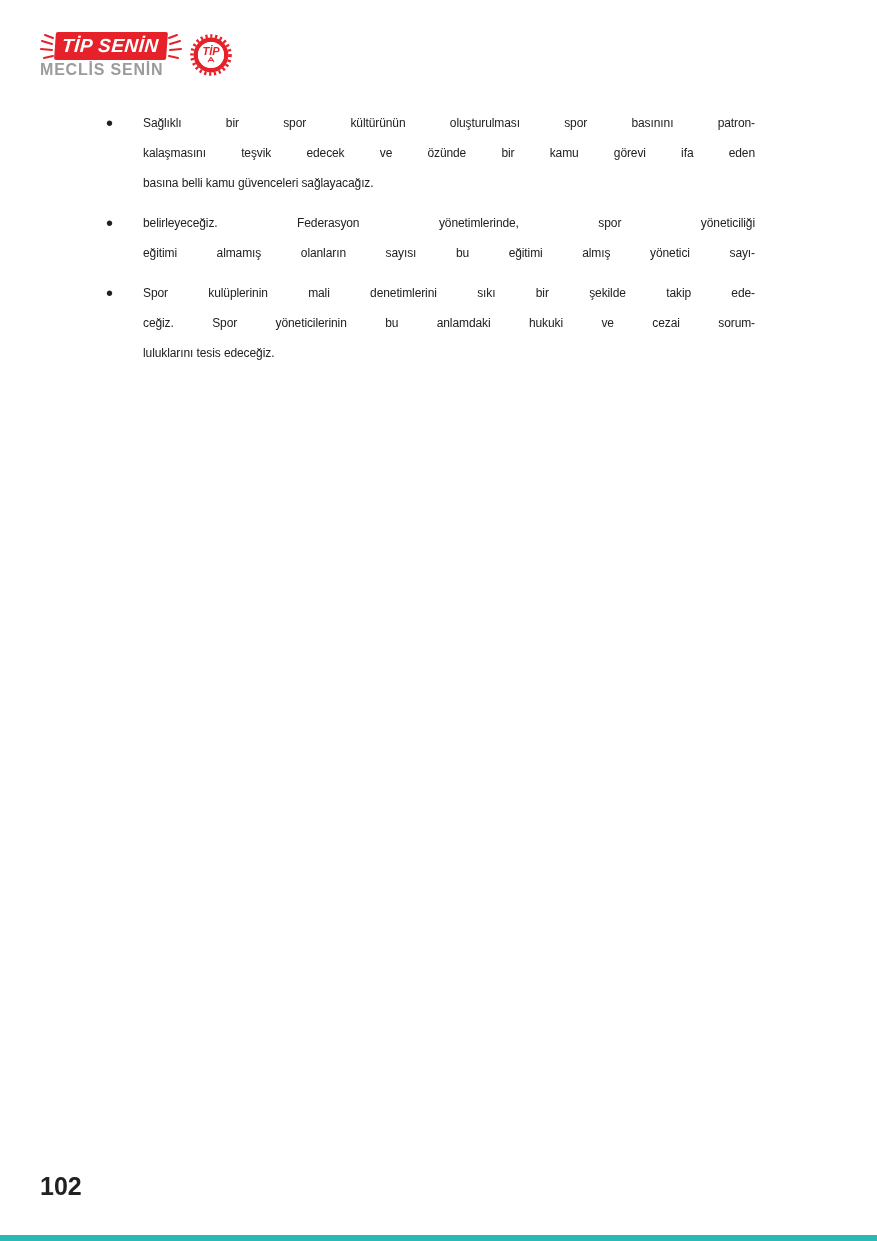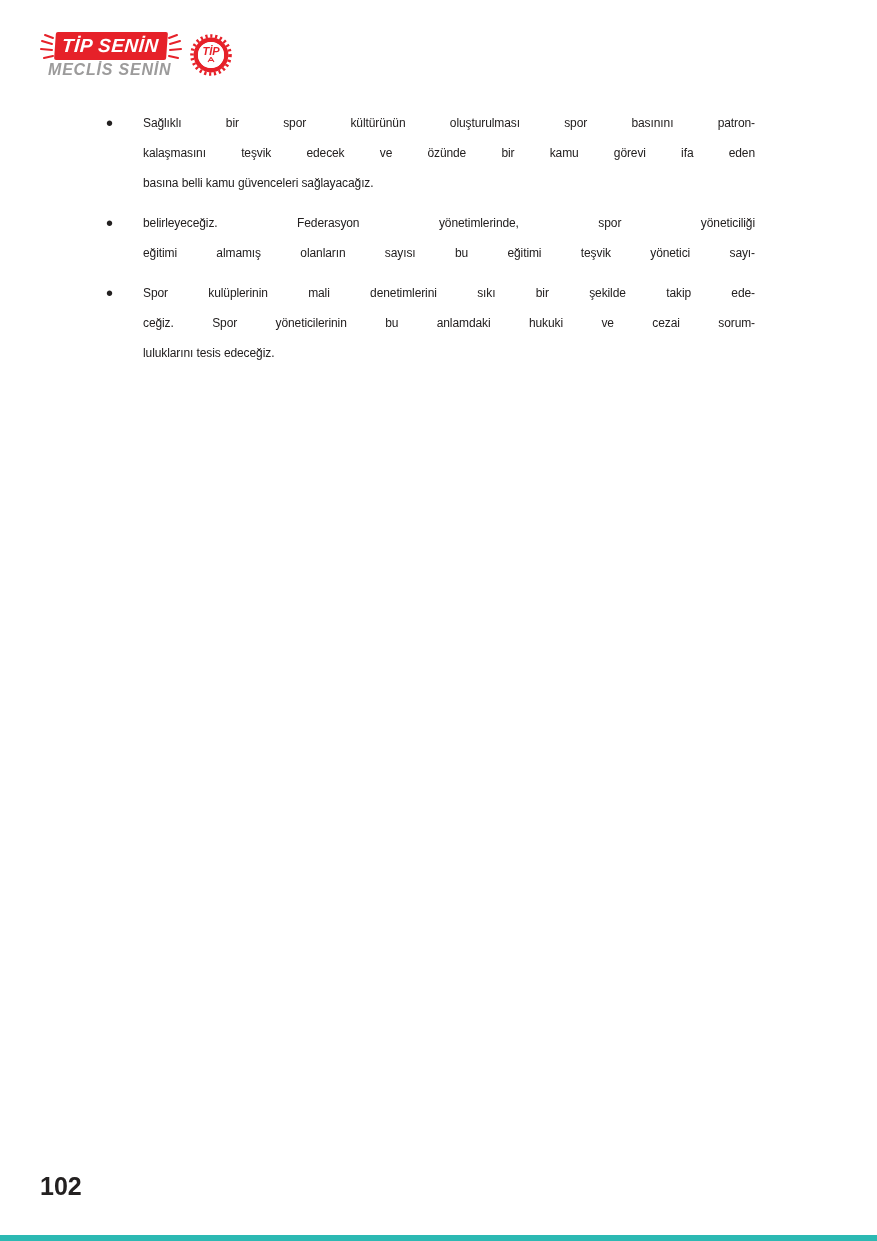--- a/index.html
+++ b/index.html
@@ -33,24 +33,23 @@
     font-size: 19px;
     letter-spacing: 0.5px;
     line-height: 1;
     padding: 4px 8px 5px 7px;
     border-radius: 2px;
     transform: skewX(-4deg);
     white-space: nowrap;
   }
   .tagline {
     margin-top: 2px;
-    margin-left: 8px;
+    margin-left: 0;
     color: var(--brand-gray, #9c9b9b);
     font-weight: bold;
-    font-style: italic;
     font-size: 16px;
     letter-spacing: 0.8px;
     line-height: 1;
     white-space: nowrap;
   }
   .badge { margin-top: 1px; }
 
   
   .content {
     position: absolute;
@@ -150,21 +149,21 @@
     <ul class="bullets">
         <li class="bullet-item">
           <span class="dot">•</span>
           <div class="tline">Sağlıklı bir spor kültürünün oluşturulması spor basınını patron-</div>
           <div class="tline">kalaşmasını teşvik edecek ve özünde bir kamu görevi ifa eden</div>
           <div class="tline last">basına belli kamu güvenceleri sağlayacağız.</div>
         </li>
         <li class="bullet-item">
           <span class="dot">•</span>
           <div class="tline">belirleyeceğiz. Federasyon yönetimlerinde, spor yöneticiliği</div>
-          <div class="tline">eğitimi almamış olanların sayısı bu eğitimi teşvik yönetici sayı-</div>
+          <div class="tline">eğitimi almamış olanların sayısı bu eğitimi almış yönetici sayı-</div>
         </li>
         <li class="bullet-item">
           <span class="dot">•</span>
           <div class="tline">Spor kulüplerinin mali denetimlerini sıkı bir şekilde takip ede-</div>
           <div class="tline">ceğiz. Spor yöneticilerinin bu anlamdaki hukuki ve cezai sorum-</div>
           <div class="tline last">luluklarını tesis edeceğiz.</div>
         </li>
       </ul>
   </main>
 

